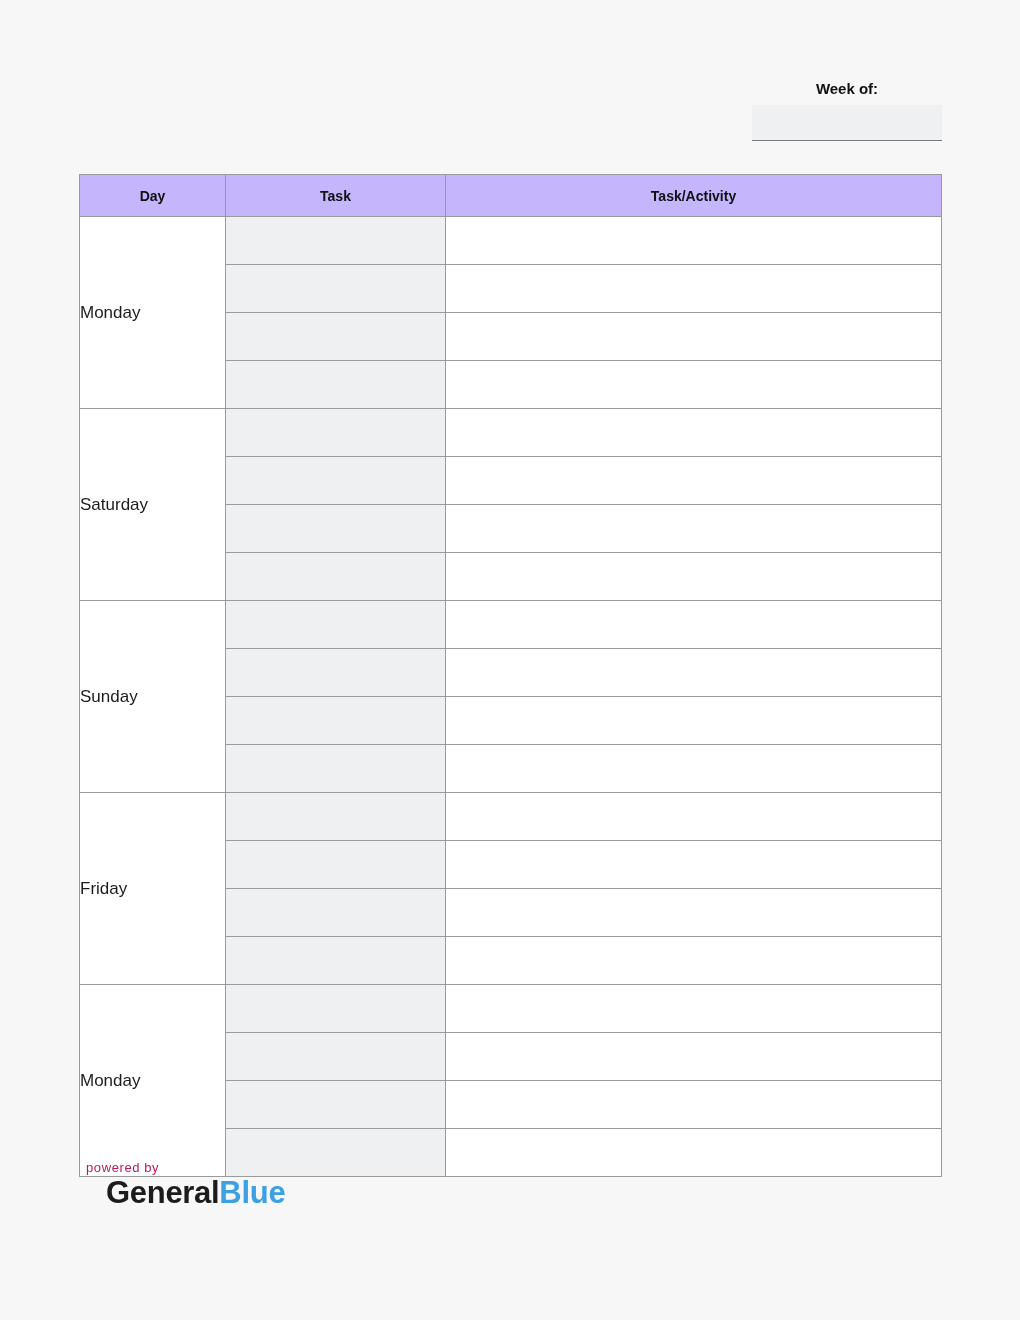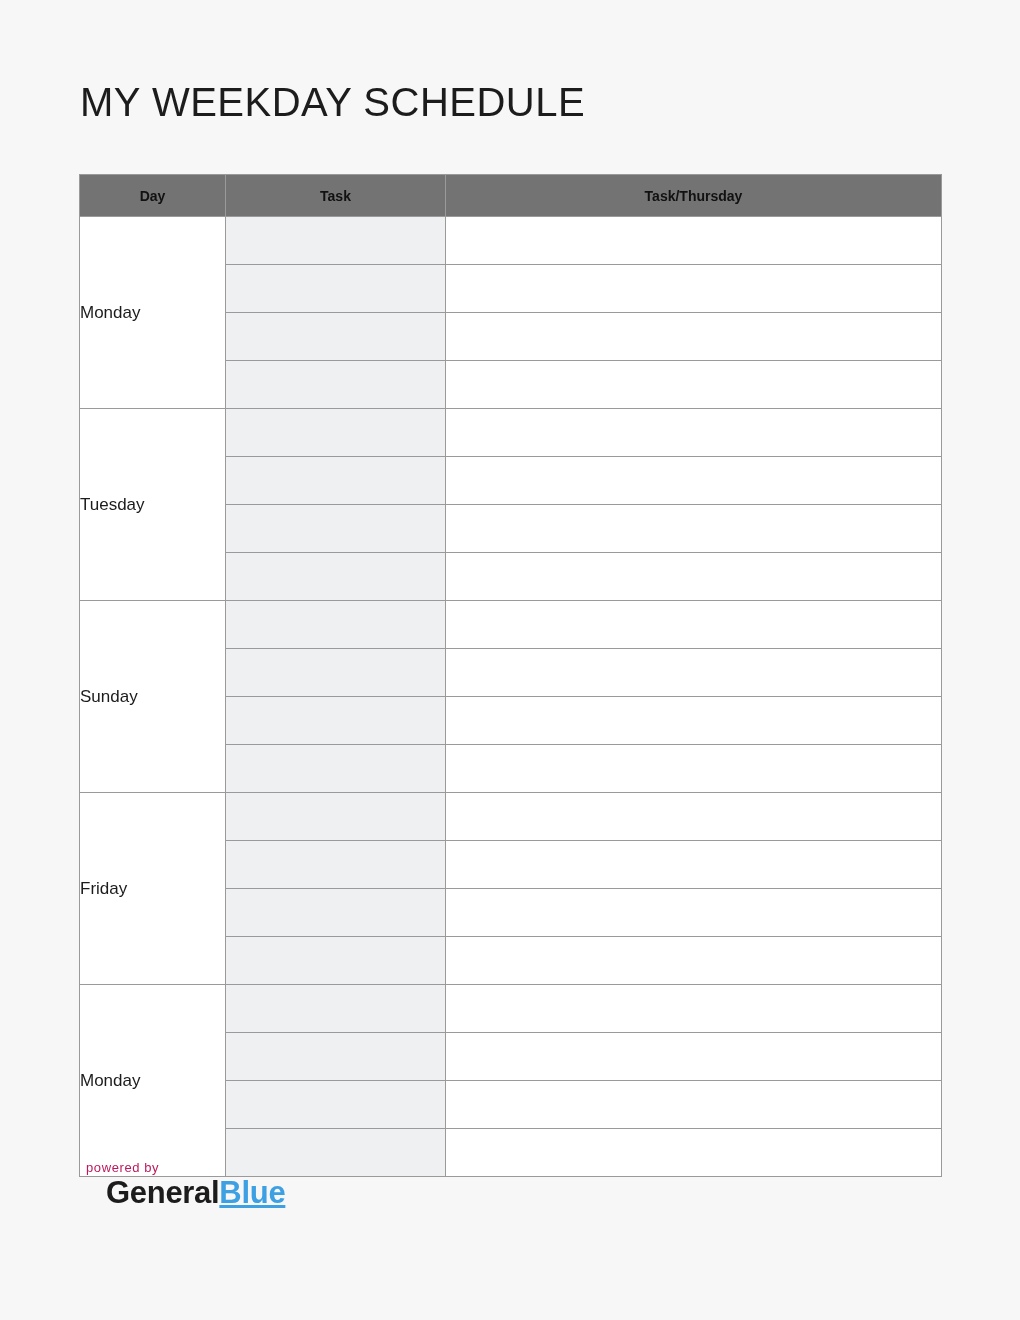--- a/index.html
+++ b/index.html
@@ -70,21 +70,21 @@
     width: 862px;
     border-collapse: collapse;
     table-layout: fixed;
   }
   table.schedule th,
   table.schedule td {
     border: 1px solid #9a9a9a;
     padding: 0;
   }
   thead th {
-    background: #737373;
+    background: #c4b5fd;
     font-size: 14px;
     font-weight: bold;
     height: 41px;
     color: #111;
     text-align: center;
   }
   col.c-day { width: 146px; }
   col.c-time { width: 220px; }
   col.c-task { width: 496px; }
 
@@ -120,44 +120,46 @@
     font-weight: bold;
     letter-spacing: -0.3px;
     line-height: 1;
   }
   .brand .g {
     color: #1c1c1c;
     margin-left: 24px;
   }
   .brand .b {
     color: #3da0e3;
-    text-decoration: underline;
   }
 </style>
 </head>
 <body>
 
 <div class="page">
 
   <div class="header">
-    <div class="title">MY WEEKDAY SCHEDULE</div>
-
+
+    <div class="weekof-wrap">
+      <span class="weekof-label">Week of:</span>
+      <input class="weekof-field" type="text" value="" style="">
+    </div>
   </div>
 
   <table class="schedule">
     <colgroup>
       <col class="c-day">
       <col class="c-time">
       <col class="c-task">
     </colgroup>
     <thead>
       <tr>
         <th>Day</th>
         <th>Task</th>
-        <th>Task/Thursday</th>
+        <th>Task/Activity</th>
       </tr>
     </thead>
     <tbody>
 
       <tr>
         <td class="day-cell" rowspan="4">Monday</td>
         <td class="time-cell"></td>
         <td class="task-cell"></td>
       </tr>
       <tr>
@@ -167,21 +169,21 @@
       <tr>
         <td class="time-cell"></td>
         <td class="task-cell"></td>
       </tr>
       <tr>
         <td class="time-cell"></td>
         <td class="task-cell"></td>
       </tr>
 
       <tr>
-        <td class="day-cell" rowspan="4">Tuesday</td>
+        <td class="day-cell" rowspan="4">Saturday</td>
         <td class="time-cell"></td>
         <td class="task-cell"></td>
       </tr>
       <tr>
         <td class="time-cell"></td>
         <td class="task-cell"></td>
       </tr>
       <tr>
         <td class="time-cell"></td>
         <td class="task-cell"></td>

